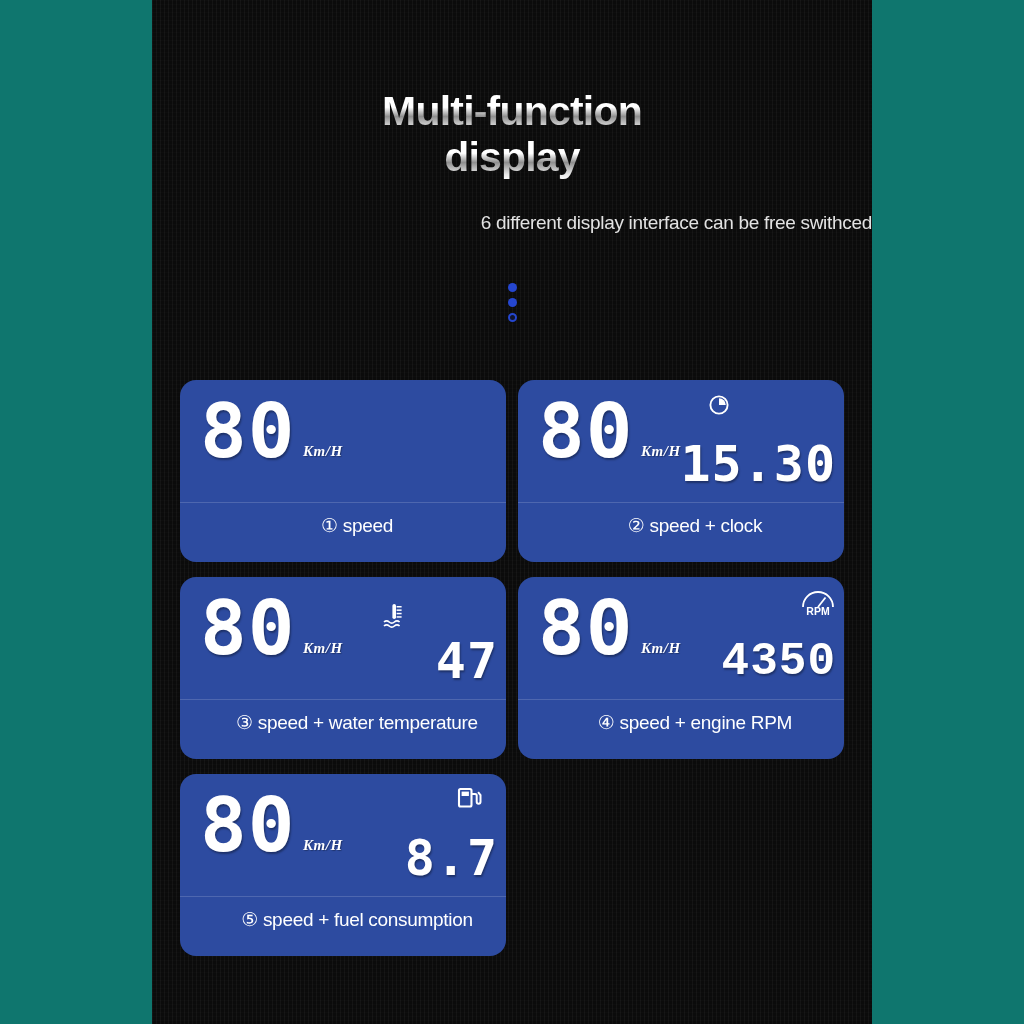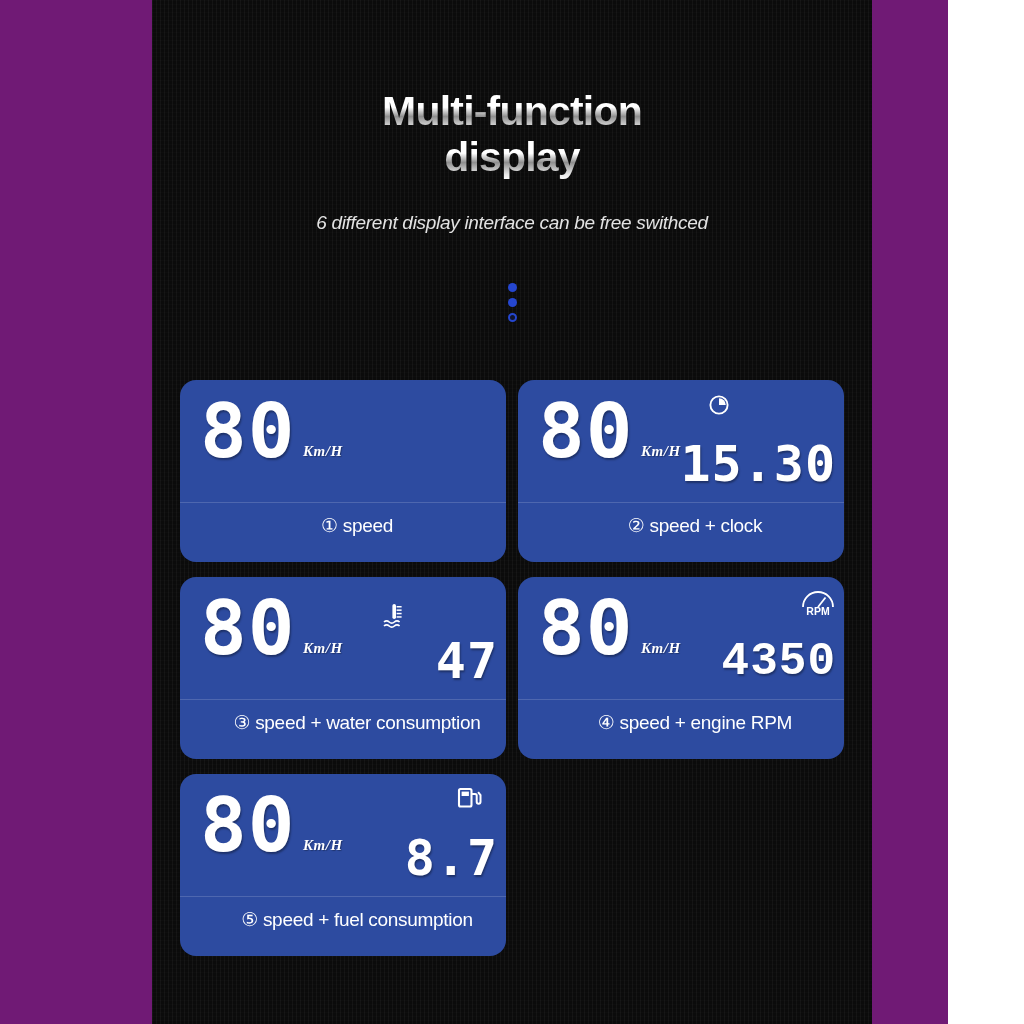--- a/index.html
+++ b/index.html
@@ -2,21 +2,21 @@
 <html><head>
 <meta charset="utf-8">
 <style>
   * { box-sizing: border-box; margin: 0; padding: 0; }
   html, body {
     width: 1024px; height: 1024px;
     background: #ffffff;
     font-family: "Liberation Sans", sans-serif;
     overflow: hidden;
   }
-  #stage { position: relative; width: 948px; height: 1024px; background:#701a75; }
+  #stage { position: relative; width: 1024px; height: 1024px; background:#0f766e; }
 
   
   #panel {
     position: absolute;
     left: 152px; top: 0; width: 720px; height: 1024px;
     background-color: #0b0b0b;
     background-image:
       linear-gradient(rgba(255,255,255,0.035) 1px, transparent 1px),
       linear-gradient(90deg, rgba(255,255,255,0.035) 1px, transparent 1px),
       linear-gradient(rgba(0,0,0,0.55) 1px, transparent 1px);
@@ -35,25 +35,24 @@
     letter-spacing: -0.8px;
     line-height: 46px;
     background: linear-gradient(to bottom, #ffffff 0%, #ffffff 42%, #8f8f8f 62%, #e9e9e9 88%, #ffffff 100%);
     -webkit-background-clip: text;
     background-clip: text;
     color: transparent;
     -webkit-text-fill-color: transparent;
   }
   #subtitle {
     position: absolute; left: 0; top: 212px; width: 720px;
-    text-align: center;
+    text-align: right;
     color: #e3e3e3;
     font-size: 19px;
     letter-spacing: -0.3px;
-    font-style: italic;
   }
 
   
   #dots {
     position: absolute; left: 0; top: 283px; width: 720px;
     display: flex; flex-direction: column; align-items: center; gap: 6px;
   }
   .dot { width: 9px; height: 9px; border-radius: 50%; background: #2546cf; }
   .dot.ring { background: #10142e; border: 2.5px solid #2546cf; }
 
@@ -217,21 +216,21 @@
               <rect x="14.6" y="9.8" width="5" height="1.5" fill="#fff"></rect>
               <rect x="14.6" y="13.2" width="5" height="1.5" fill="#fff"></rect>
               <path d="M2 19 q2.6 -2.4 5.2 0 q2.6 2.4 5.2 0 q2.6 -2.4 5.2 0" fill="none" stroke="#fff" stroke-width="1.7"></path>
               <path d="M2 23 q2.6 -2.4 5.2 0 q2.6 2.4 5.2 0 q2.6 -2.4 5.2 0" fill="none" stroke="#fff" stroke-width="1.7"></path>
             </svg>
           </span>
           <div class="aux">
             <span class="seg aux-digits">47</span>
           </div>
         </div>
-        <div class="caption">③ speed + water consumption</div>
+        <div class="caption">③ speed + water temperature</div>
       </div>
 
       <div class="card">
         <div class="screen">
           <div class="speed-block">
             <span class="seg speed-digits">80</span>
             <span class="kmh">Km/H</span>
           </div>
           <span class="aux-icon" style="right:6px; top:13px; text-align:right;">
             <svg width="40" height="26" viewBox="0 0 40 26">

